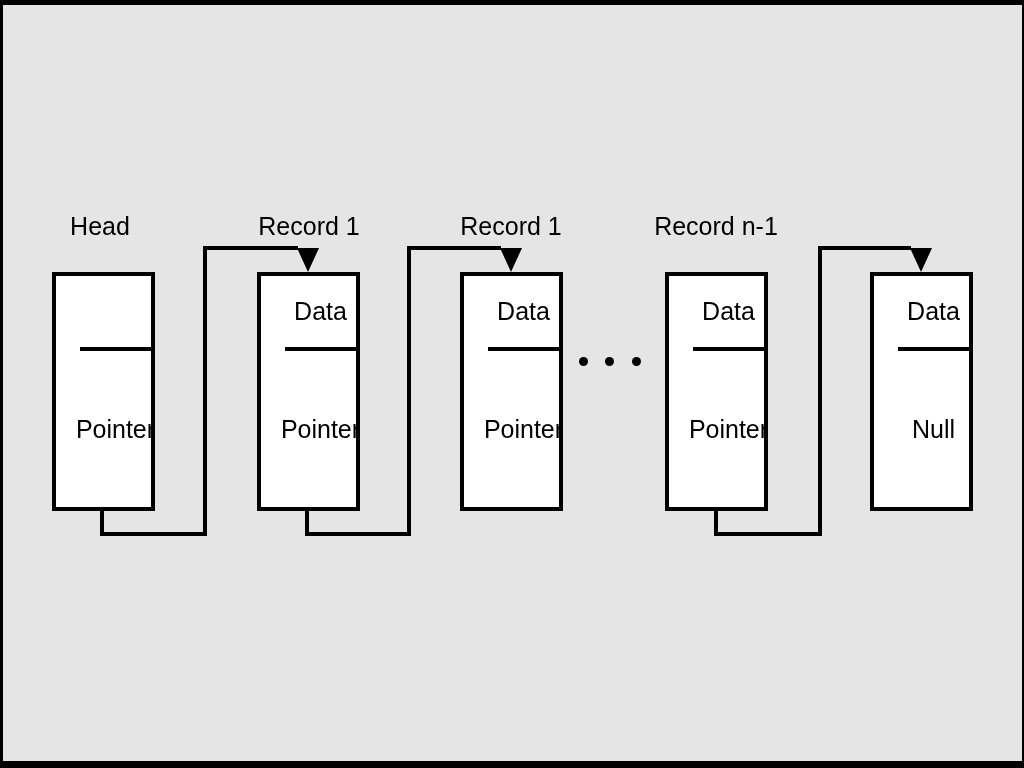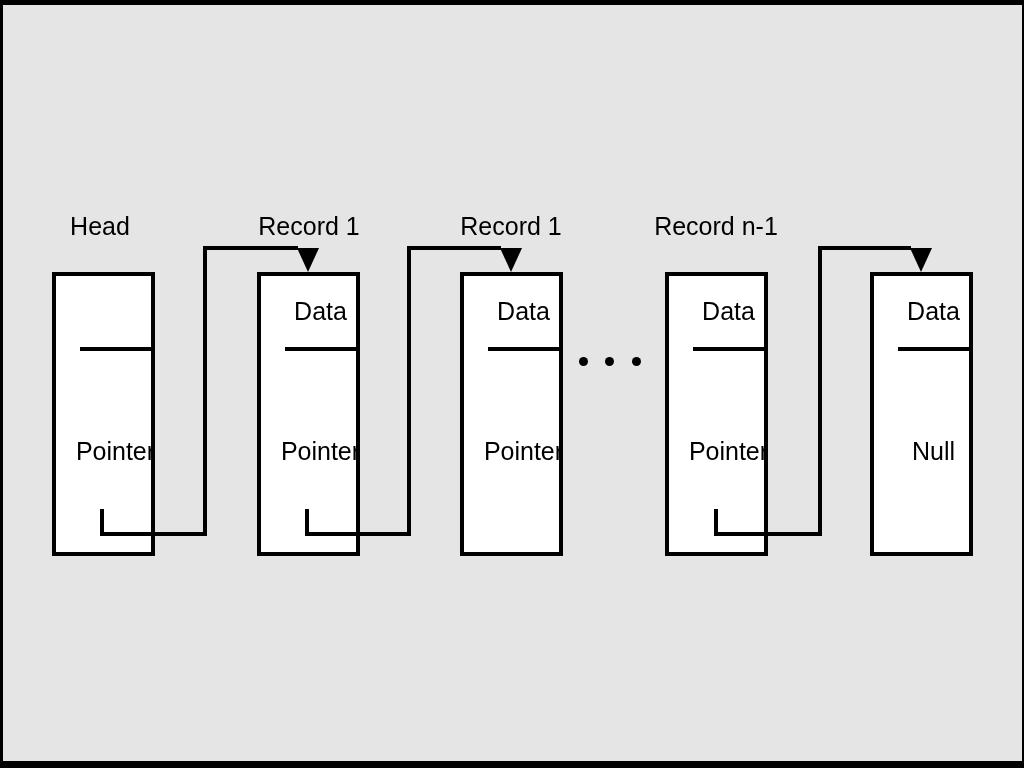--- a/index.html
+++ b/index.html
@@ -44,21 +44,21 @@
   .lbl1 { left: 224px; }
   .lbl2 { left: 426px; }
   .lbl3 { left: 631px; }
   .lbl4 { left: 835px; }
 
   
   .box {
     position: absolute;
     top: 272px;
     width: 103px;
-    height: 284px;
+    height: 239px;
     box-sizing: border-box;
     border: 4px solid #000;
     background: #ffffff;
     display: flex;
     flex-direction: column;
     padding-left: 24px;
   }
   .bx0 { left: 52px; }
   .bx1 { left: 257px; }
   .bx2 { left: 460px; }

